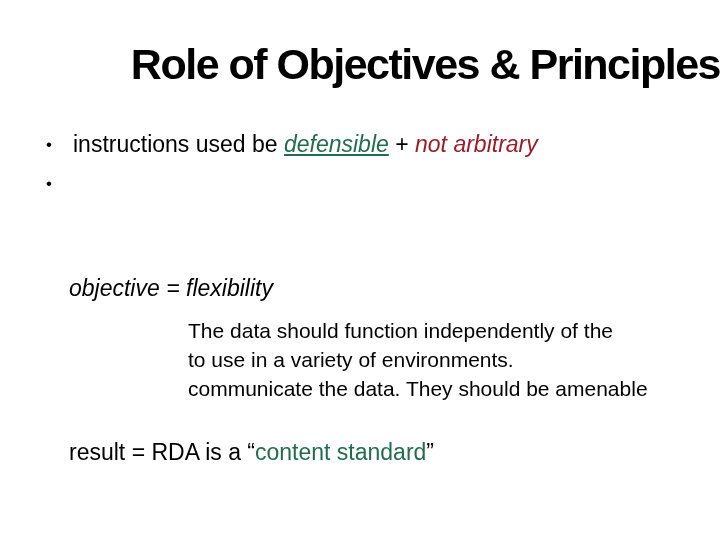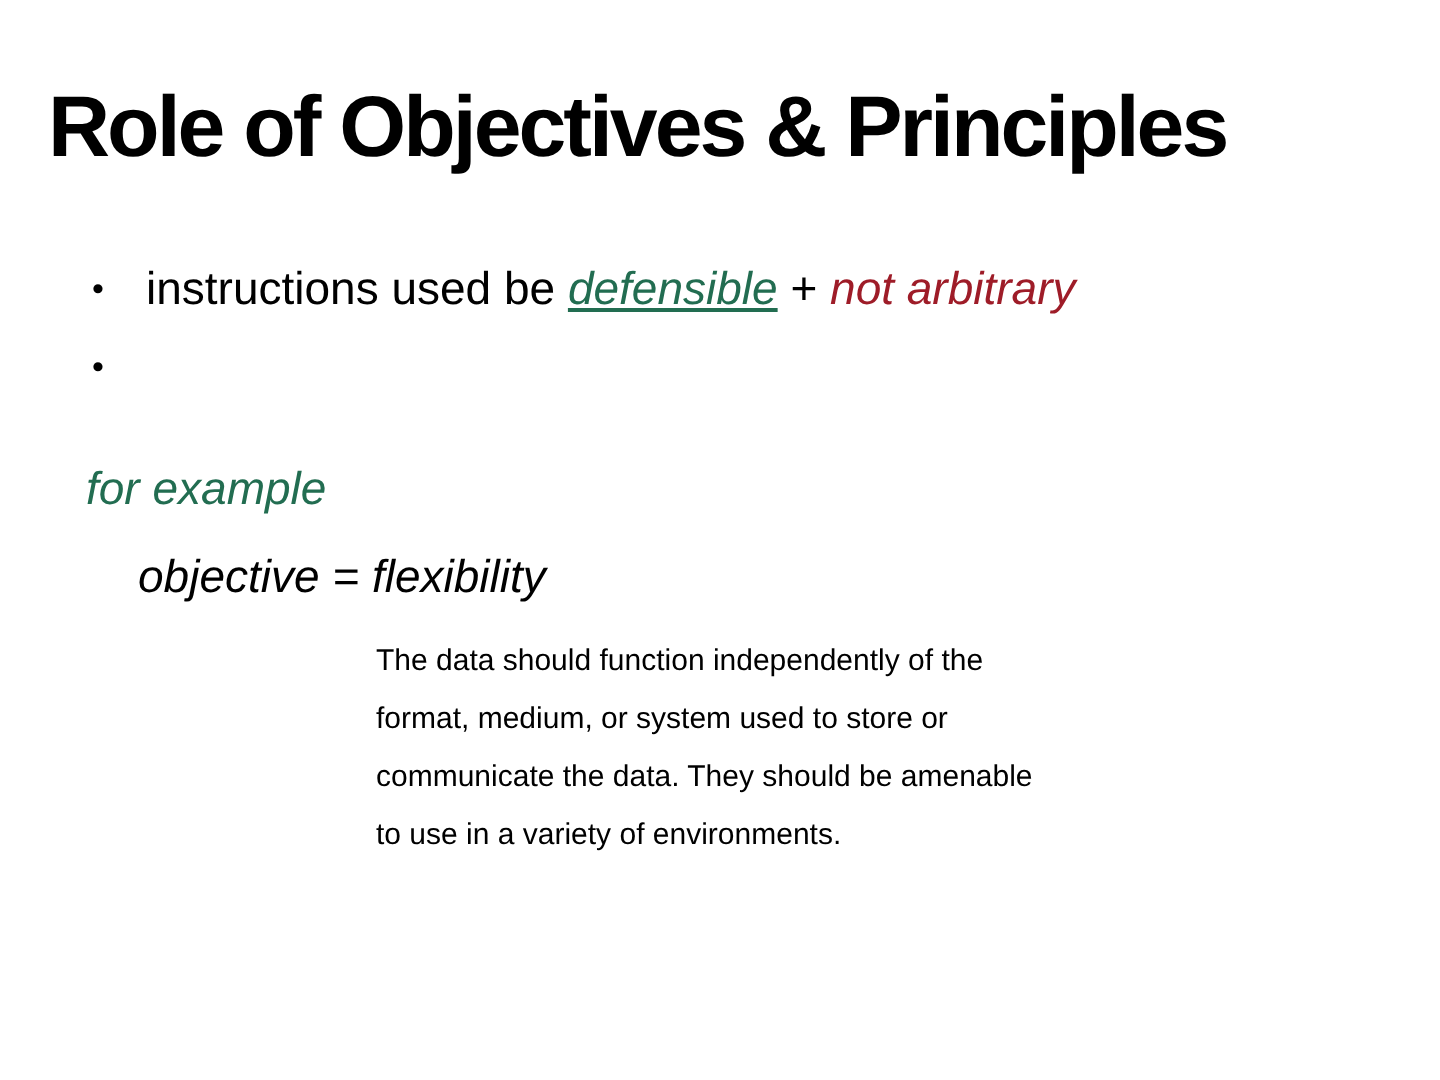--- a/index.html
+++ b/index.html
@@ -18,21 +18,21 @@
     font-family: "Liberation Sans", sans-serif;
     color: var(--text, #000000);
   }
   .title {
     position: absolute;
     top: 40px;
     left: 0;
     right: 0;
     margin: 0;
     padding-left: 24px;
-    text-align: left;
+    text-align: right;
     font-size: 43px;
     font-weight: bold;
     letter-spacing: -1.5px;
     color: var(--text, #000000);
     white-space: nowrap;
   }
   .bullets {
     position: absolute;
     top: 129px;
     left: 46px;
@@ -68,21 +68,21 @@
     top: 275px;
     left: 69px;
     font-size: 23px;
     white-space: nowrap;
     font-style: italic;
   }
   .quote-block {
     position: absolute;
     top: 316px;
     left: 188px;
-    font-size: 15px;
+    font-size: 21px;
     line-height: 29px;
   }
   .quote-line { white-space: nowrap; }
   .result-line {
     position: absolute;
     top: 439px;
     left: 69px;
     font-size: 23px;
     white-space: nowrap;
   }
@@ -98,25 +98,24 @@
   <div class="bullets" id="bullets">
       <div class="bullet-row">
         <span class="bullet-dot">•</span>
         <span><span class="seg-normal">instructions used be </span><span class="seg-green-italic">defensible</span><span class="seg-normal"> + </span><span class="seg-red-italic">not arbitrary</span></span>
       </div>
       <div class="bullet-row">
         <span class="bullet-dot">•</span>
       </div>
     </div>
 
-  <div class="for-example">for example</div>
 
   <div class="objective-line">objective = flexibility</div>
 
   <div class="quote-block" id="quote">
       <div class="quote-line">The data should function independently of the</div>
-      <div class="quote-line">format, medium, or system used to store or</div>
+      <div class="quote-line">to use in a variety of environments.</div>
       <div class="quote-line">communicate the data. They should be amenable</div>
-      <div class="quote-line">to use in a variety of environments.</div>
     </div>
 
+  <div class="result-line"><span>result = RDA is a </span><span>“</span><span class="result-highlight">content standard</span><span>”</span></div>
 
 </div>
 
 </body></html>

